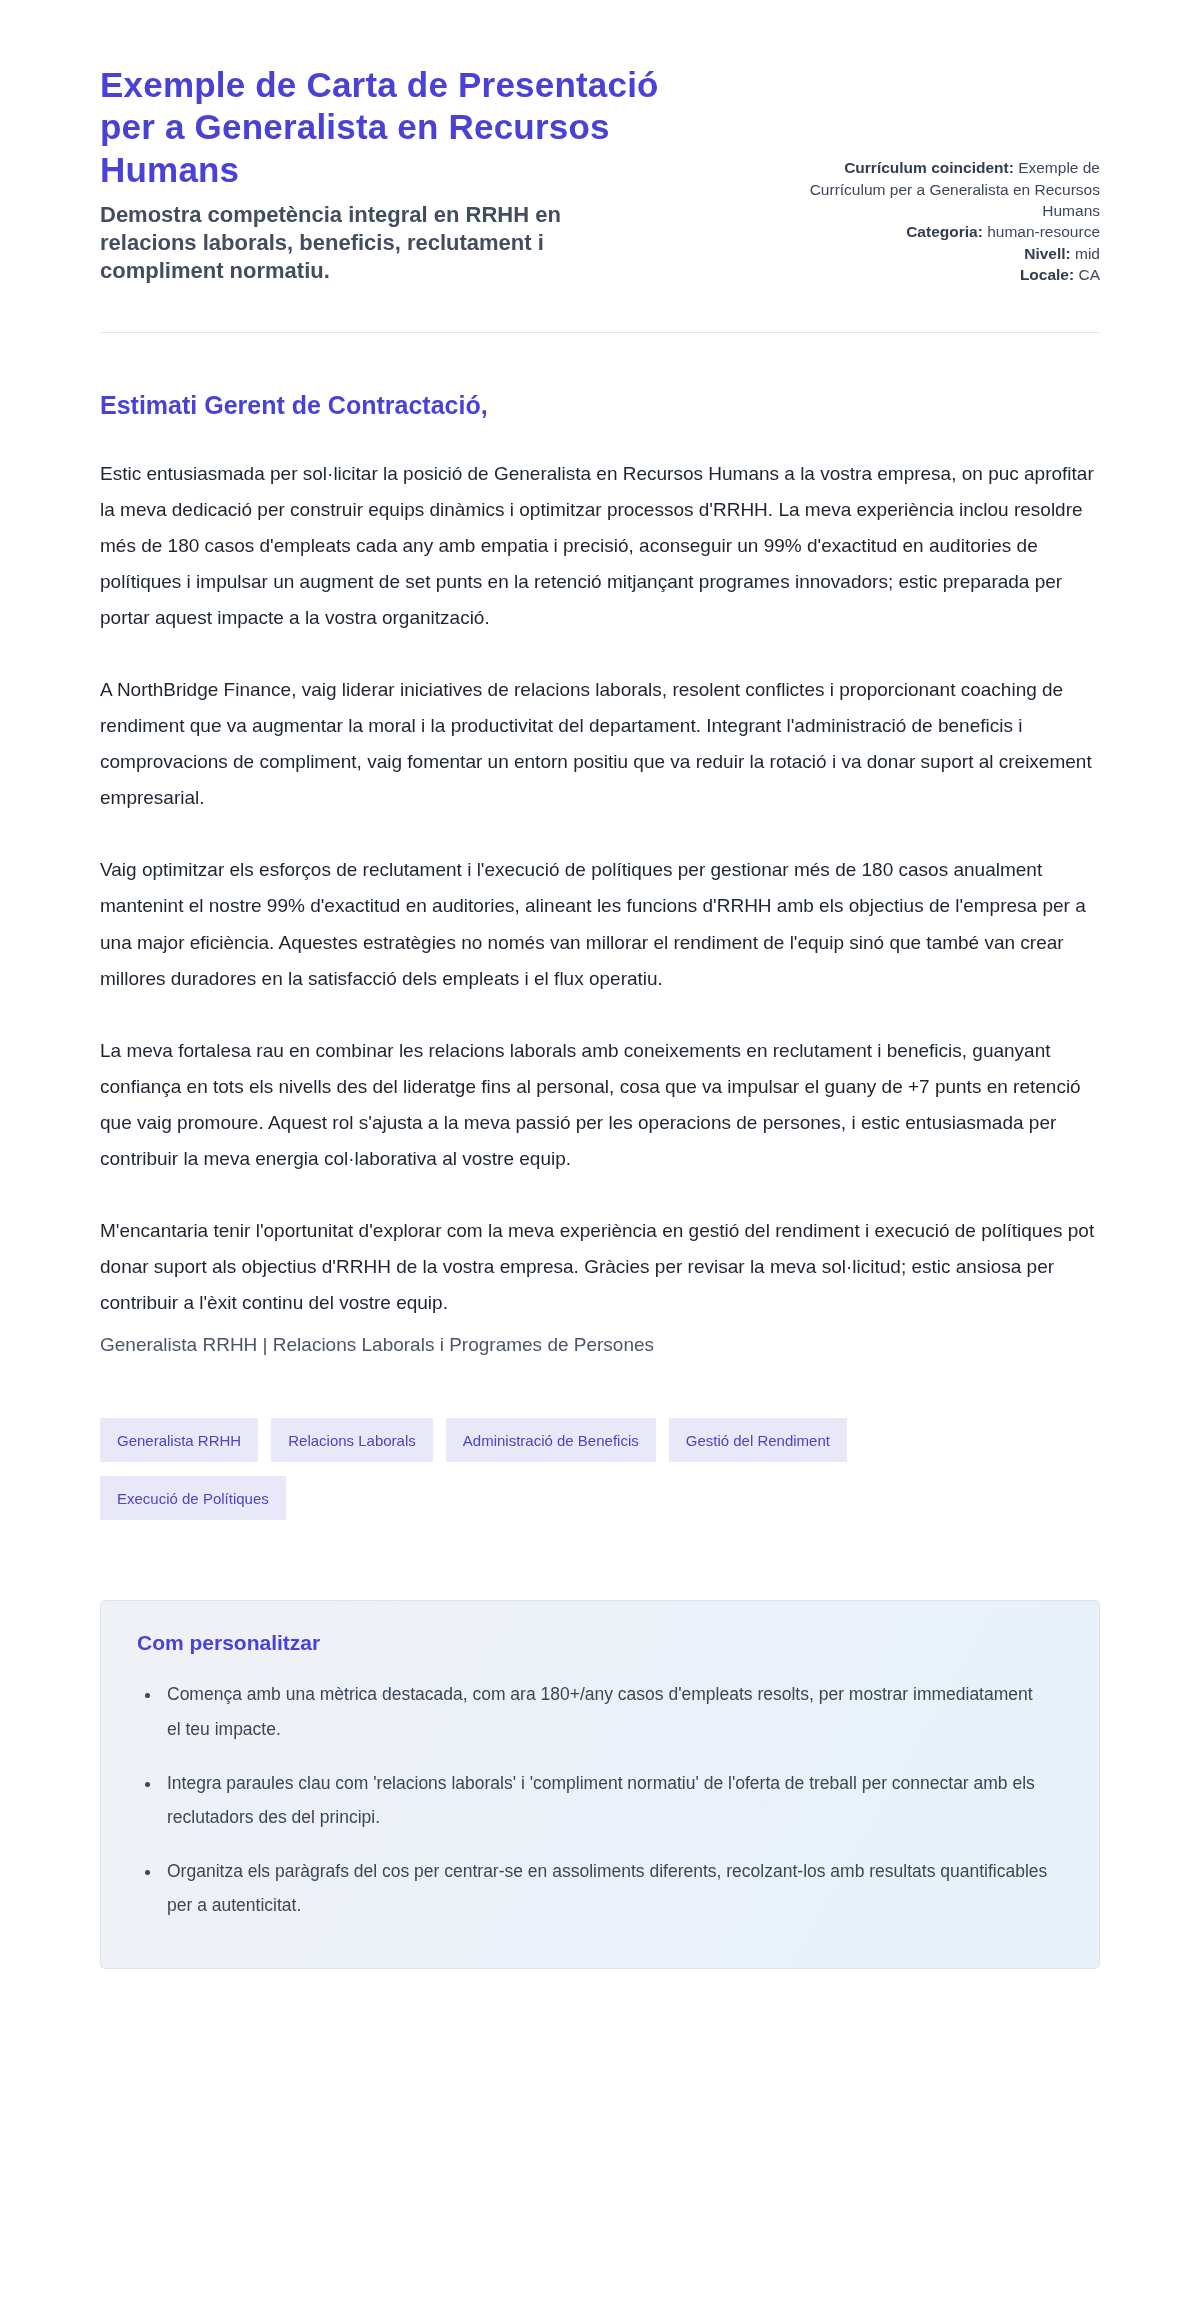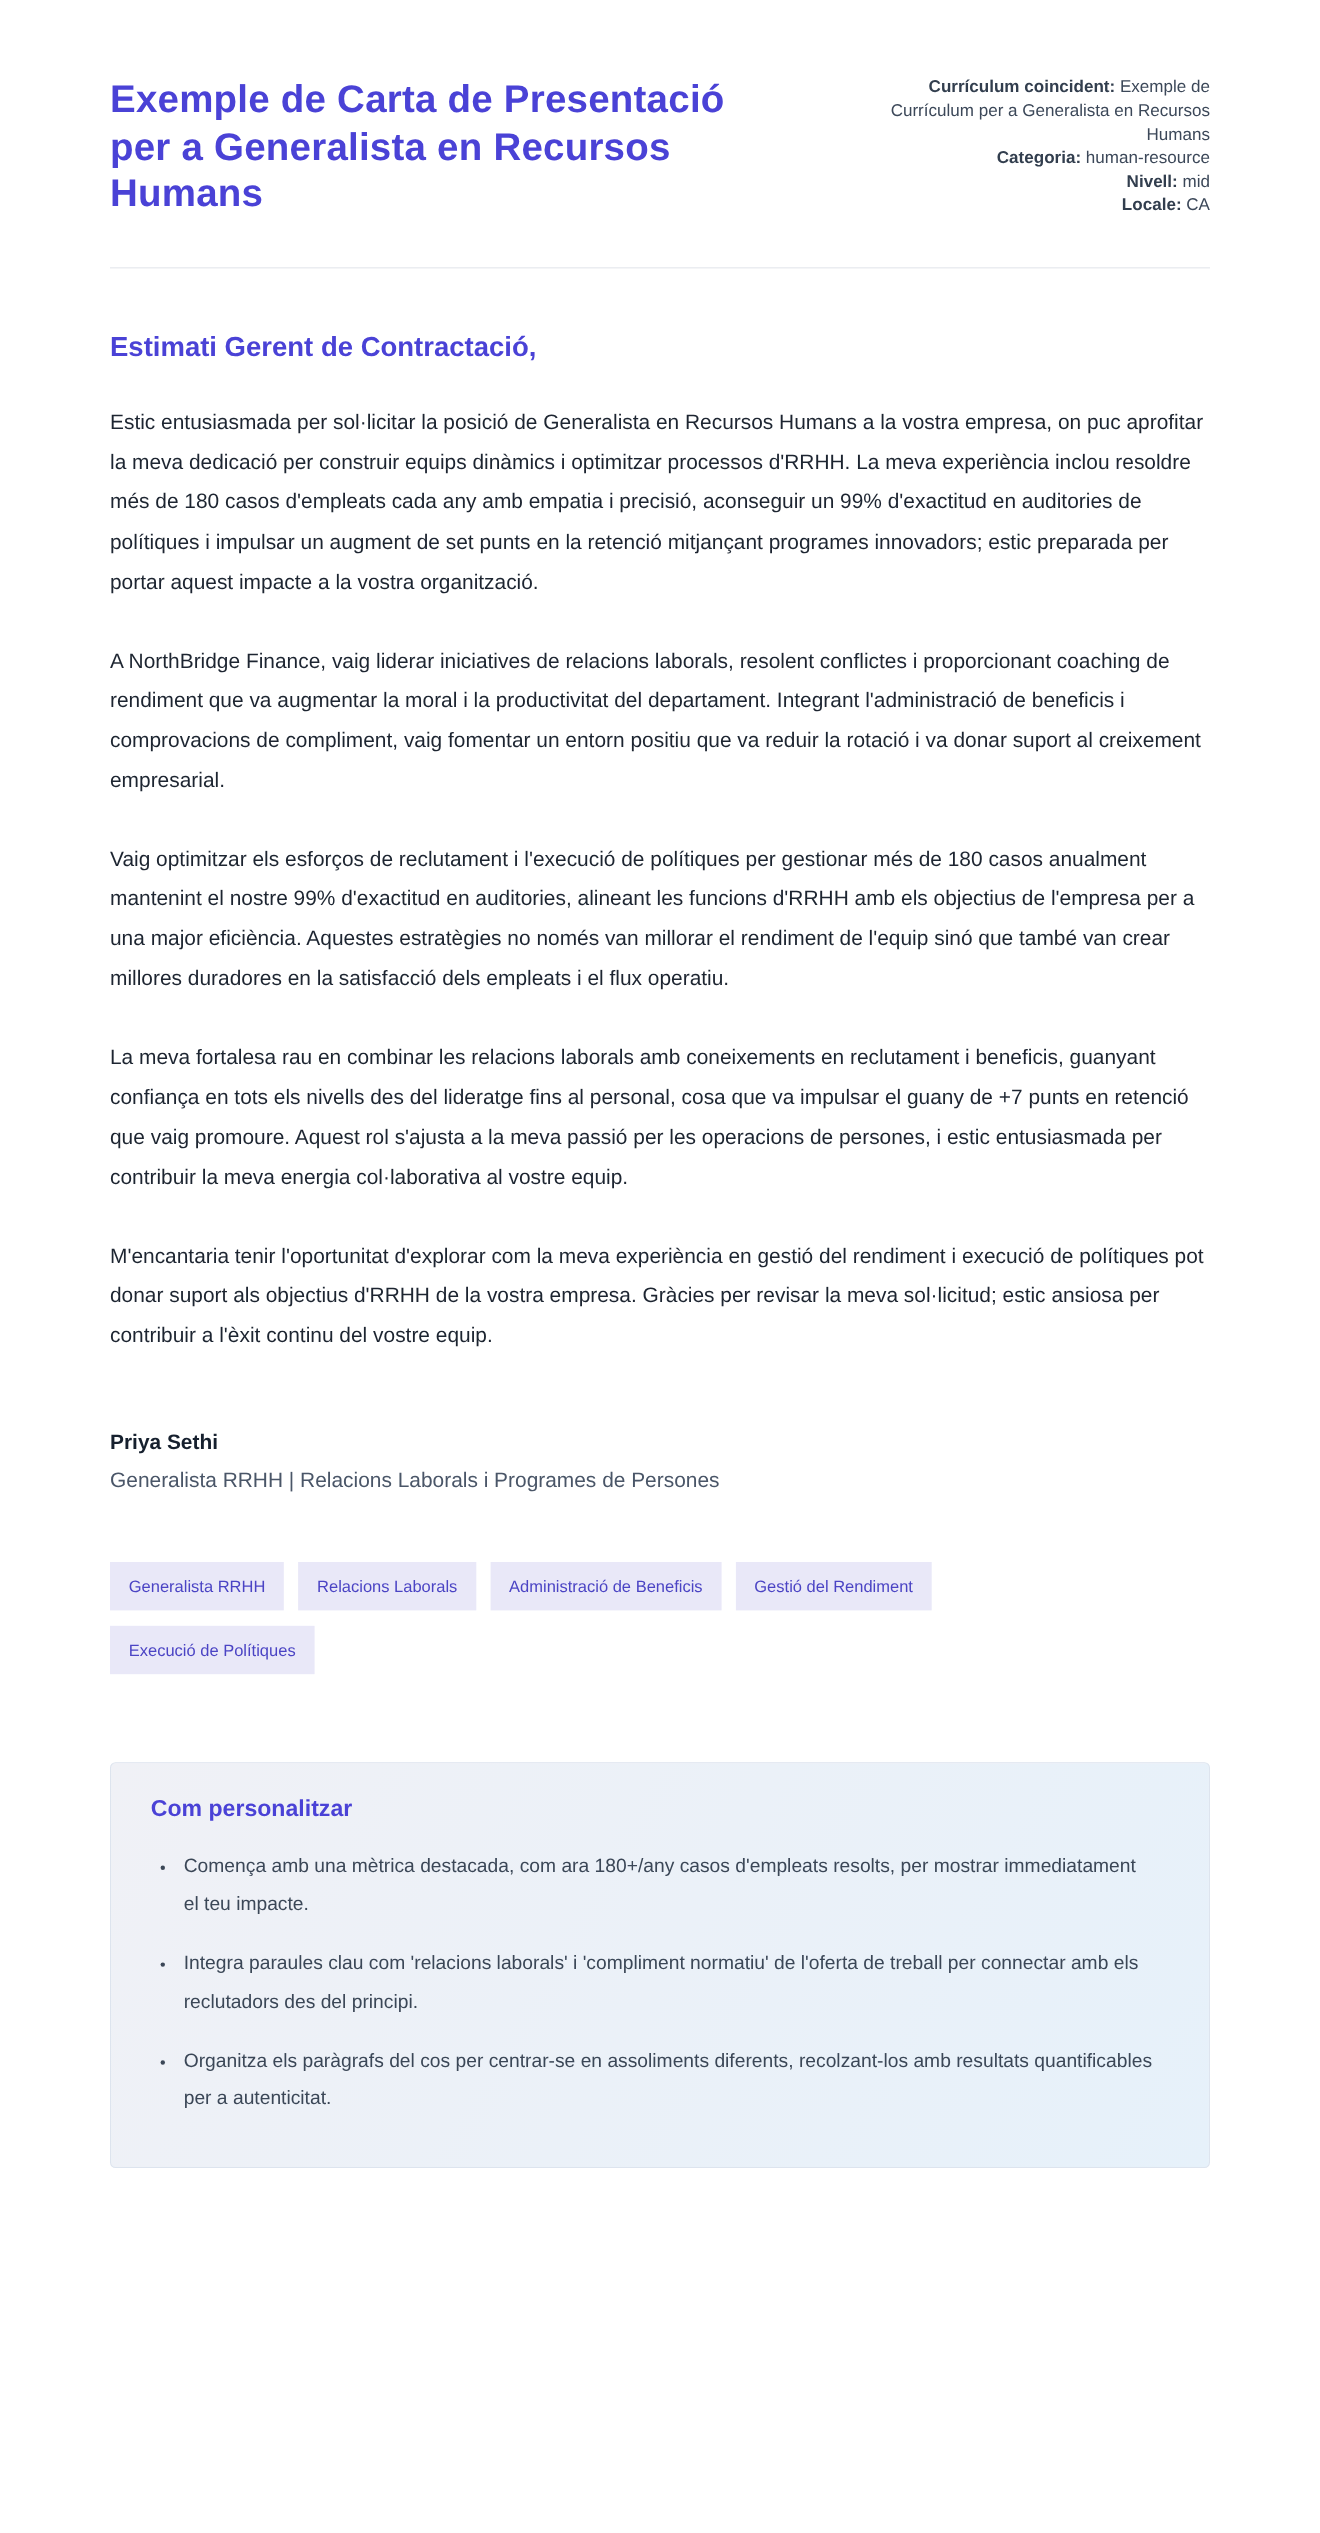--- a/index.html
+++ b/index.html
@@ -149,39 +149,39 @@
   .tips-list li::marker { color: var(--tip-text); font-size: 15px; }
 </style>
 </head>
 <body>
 
 <div class="container">
 
   <header class="page-header">
     <div class="header-left">
       <h1 class="page-title">Exemple de Carta de Presentació per a Generalista en Recursos Humans</h1>
+      <p class="page-subtitle">Demostra competència integral en RRHH en relacions laborals, beneficis, reclutament i compliment normatiu.</p>
     </div>
     <aside class="header-meta">
       <div class="meta-row"><span class="meta-label">Currículum coincident:</span> <span class="meta-value">Exemple de Currículum per a Generalista en Recursos Humans</span></div>
       <div class="meta-row"><span class="meta-label">Categoria:</span> <span class="meta-value">human-resource</span></div>
       <div class="meta-row"><span class="meta-label">Nivell:</span> <span class="meta-value">mid</span></div>
       <div class="meta-row"><span class="meta-label">Locale:</span> <span class="meta-value">CA</span></div>
     </aside>
   </header>
 
   <hr class="rule">
 
   <section class="letter">
     <p class="greeting">Estimati Gerent de Contractació,</p>
     <p class="body-par">Estic entusiasmada per sol·licitar la posició de Generalista en Recursos Humans a la vostra empresa, on puc aprofitar la meva dedicació per construir equips dinàmics i optimitzar processos d'RRHH. La meva experiència inclou resoldre més de 180 casos d'empleats cada any amb empatia i precisió, aconseguir un 99% d'exactitud en auditories de polítiques i impulsar un augment de set punts en la retenció mitjançant programes innovadors; estic preparada per portar aquest impacte a la vostra organització.</p>
     <p class="body-par">A NorthBridge Finance, vaig liderar iniciatives de relacions laborals, resolent conflictes i proporcionant coaching de rendiment que va augmentar la moral i la productivitat del departament. Integrant l'administració de beneficis i comprovacions de compliment, vaig fomentar un entorn positiu que va reduir la rotació i va donar suport al creixement empresarial.</p>
     <p class="body-par">Vaig optimitzar els esforços de reclutament i l'execució de polítiques per gestionar més de 180 casos anualment mantenint el nostre 99% d'exactitud en auditories, alineant les funcions d'RRHH amb els objectius de l'empresa per a una major eficiència. Aquestes estratègies no només van millorar el rendiment de l'equip sinó que també van crear millores duradores en la satisfacció dels empleats i el flux operatiu.</p>
     <p class="body-par">La meva fortalesa rau en combinar les relacions laborals amb coneixements en reclutament i beneficis, guanyant confiança en tots els nivells des del lideratge fins al personal, cosa que va impulsar el guany de +7 punts en retenció que vaig promoure. Aquest rol s'ajusta a la meva passió per les operacions de persones, i estic entusiasmada per contribuir la meva energia col·laborativa al vostre equip.</p>
     <p class="body-par">M'encantaria tenir l'oportunitat d'explorar com la meva experiència en gestió del rendiment i execució de polítiques pot donar suport als objectius d'RRHH de la vostra empresa. Gràcies per revisar la meva sol·licitud; estic ansiosa per contribuir a l'èxit continu del vostre equip.</p>
-    <p class="sig-name">Priya Sethi</p>
     <p class="sig-title">Generalista RRHH | Relacions Laborals i Programes de Persones</p>
   </section>
 
   <div class="tag-list">
     <span class="tag">Generalista RRHH</span>
     <span class="tag">Relacions Laborals</span>
     <span class="tag">Administració de Beneficis</span>
     <span class="tag">Gestió del Rendiment</span>
     <span class="tag">Execució de Polítiques</span>
   </div>

